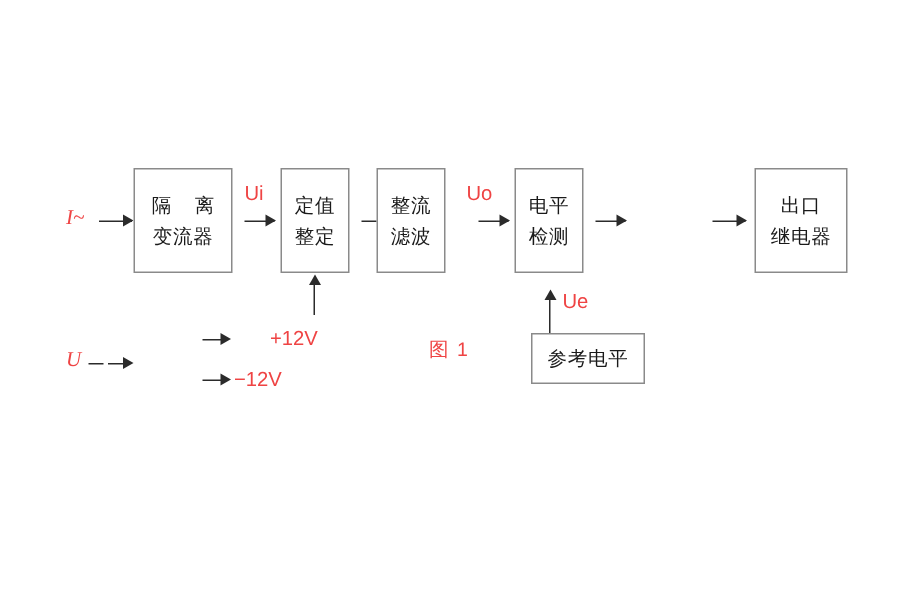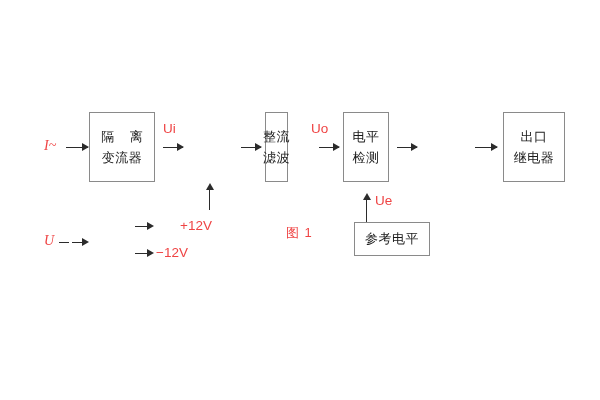--- a/index.html
+++ b/index.html
@@ -101,25 +101,29 @@
 
   <div class="block wide-letter" style="left:89px; top:112px; width:66px; height:70px;">
     <span class="ln">隔 离</span>
     <span class="ln">变流器</span>
   </div>
 
   <div class="txt sig" style="left:163px; top:121px;">Ui</div>
   <div class="hline" style="left:163px; top:147px; width:20px;"></div>
   <div class="arrow-r" style="left:177px; top:143px;"></div>
 
+  <div class="block" style="left:187px; top:112px; width:46px; height:70px;">
+    <span class="ln">定值</span>
+    <span class="ln">整定</span>
+  </div>
 
   <div class="hline" style="left:241px; top:147px; width:20px;"></div>
   <div class="arrow-r" style="left:255px; top:143px;"></div>
 
-  <div class="block" style="left:265px; top:112px; width:23px; height:70px;">
+  <div class="block" style="left:251px; top:112px; width:46px; height:70px;">
     <span class="ln">整流</span>
     <span class="ln">滤波</span>
   </div>
 
   <div class="txt sig" style="left:311px; top:121px;">Uo</div>
   <div class="hline" style="left:319px; top:147px; width:20px;"></div>
   <div class="arrow-r" style="left:333px; top:143px;"></div>
 
   <div class="block" style="left:343px; top:112px; width:46px; height:70px;">
     <span class="ln">电平</span>

